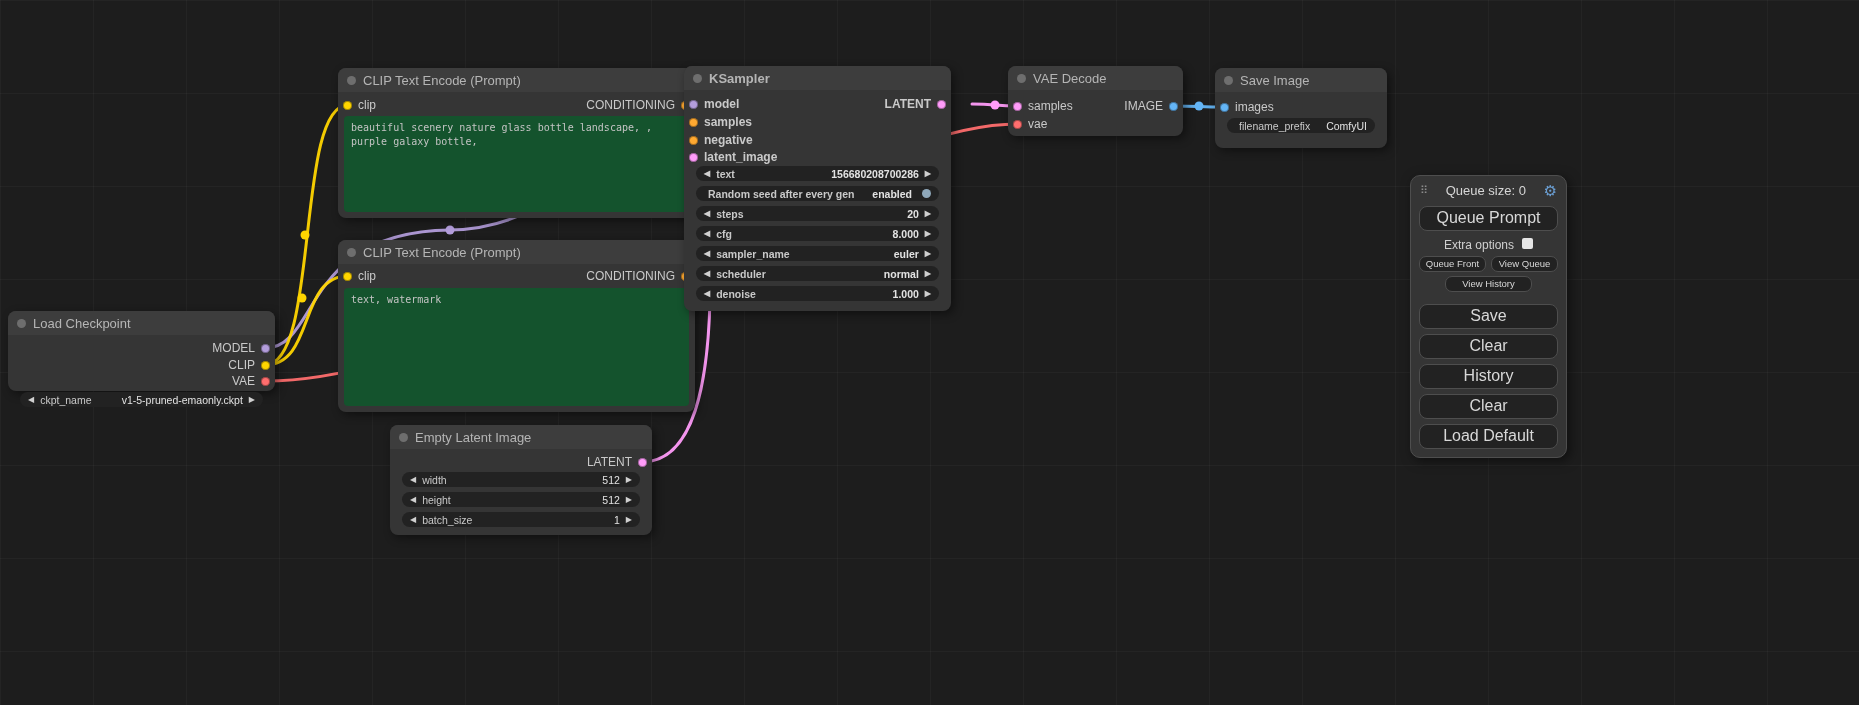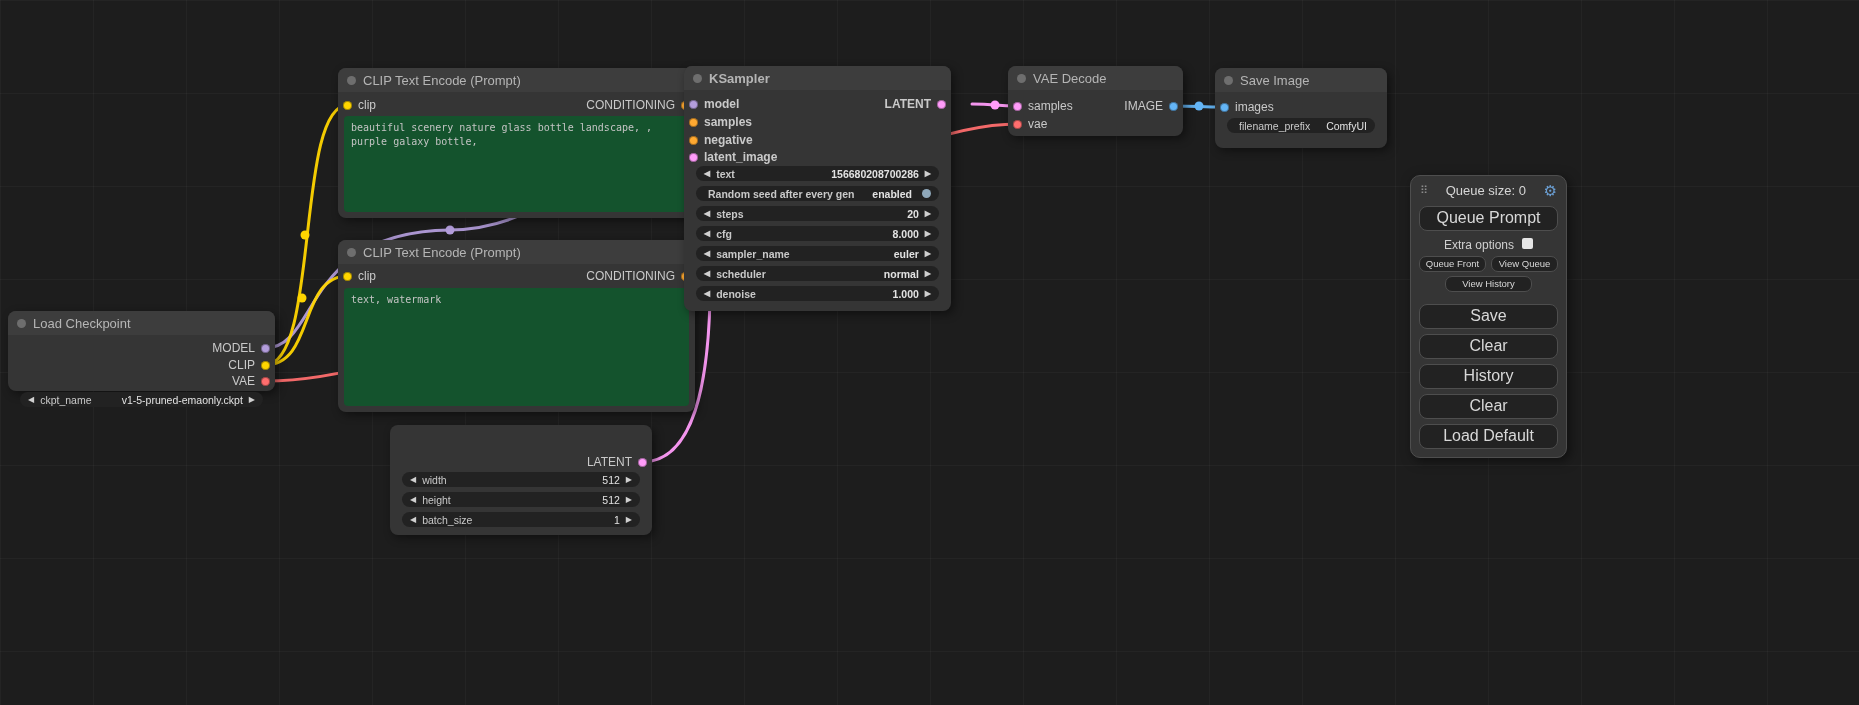--- a/index.html
+++ b/index.html
@@ -140,20 +140,24 @@
       <span>clip</span>
     </div>
     <div class="slot out" style="top:28px;">
       <span class="dot" style="background: rgb(255, 169, 49);"></span>
       <span>CONDITIONING</span>
     </div>
     <div class="node-text">text, watermark</div>
   </div>
 
   <div class="node" style="left:390px;top:425px;width:262px;height:110px;">
+    <div class="node-header">
+      <span class="collapse-dot"></span>
+      <span class="node-title">Empty Latent Image</span>
+    </div>
     <div class="slot out" style="top:29px;">
       <span class="dot" style="background: rgb(255, 156, 249);"></span>
       <span>LATENT</span>
     </div>
     <div class="widget" style="top:47px;">
       <span class="arrow">◀</span>
       <span class="wlabel">width</span>
       <span class="wvalue">512</span>
       <span class="arrow">▶</span>
     </div>

